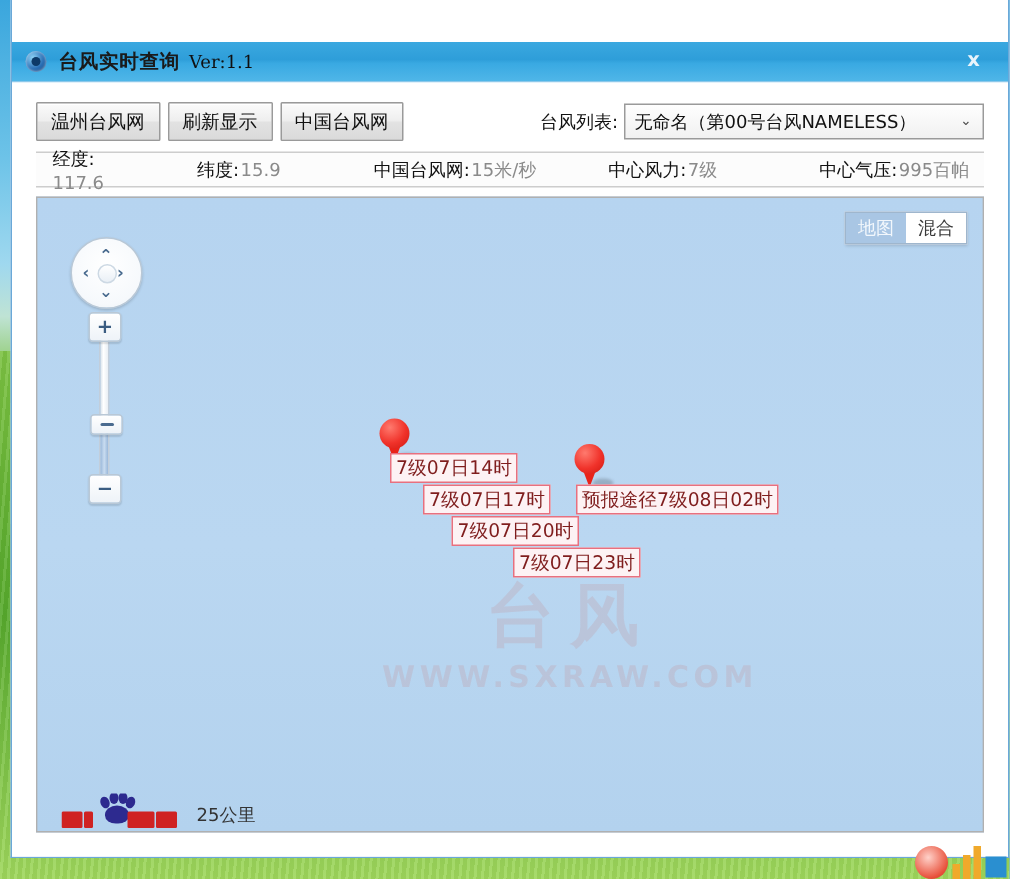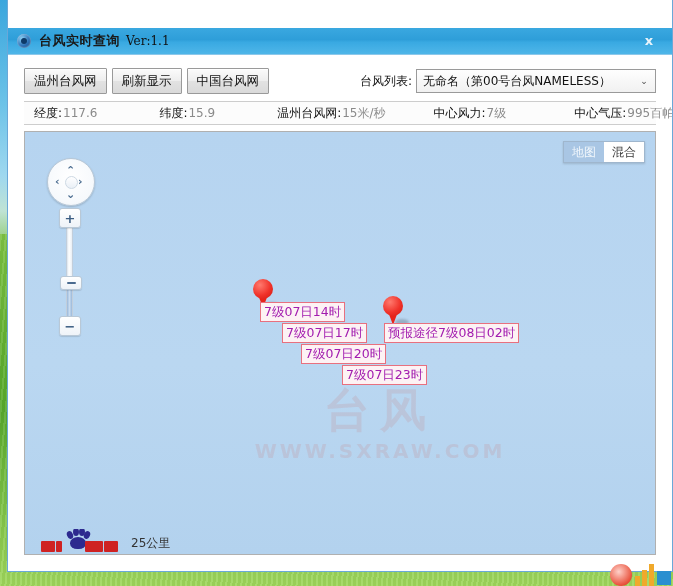--- a/index.html
+++ b/index.html
@@ -386,21 +386,21 @@
     background: rgba(60,70,80,.28);
     border-radius: 50%;
     filter: blur(1px);
   }
 
   
   .map-label {
     position: absolute;
     background: #fdf2f4;
     border: 1px solid #e8707f;
-    color: #a21caf;
+    color: #7f1d1d;
     font-size: 12.5px;
     line-height: 16px;
     padding: 1px 3px;
     white-space: nowrap;
     cursor: pointer;
     font-family: "DejaVu Sans", "Liberation Sans", sans-serif;
   }
 
   
   #map-logo {
@@ -509,30 +509,30 @@
       <div id="typhoon-list-group">
         <div id="typhoon-list-label">台风列表:</div>
         <div id="typhoon-select">
           <span id="typhoon-select-value">无命名（第00号台风NAMELESS）</span>
           <span id="select-chevron">⌄</span>
         </div>
       </div>
     </div>
 
     <div id="info-bar">
-      <div class="info-item" style="margin-left:10px;">
+      <div class="info-item" style="margin-left:10px;flex-direction:column;">
         <span class="info-label">经度:</span>
         <span class="info-value">117.6</span>
       </div>
       <div class="info-item" style="margin-left:62px;">
         <span class="info-label">纬度:</span>
         <span class="info-value">15.9</span>
       </div>
       <div class="info-item" style="margin-left:62px;">
-        <span class="info-label">温州台风网:</span>
+        <span class="info-label">中国台风网:</span>
         <span class="info-value">15米/秒</span>
       </div>
       <div class="info-item" style="margin-left:48px;">
         <span class="info-label">中心风力:</span>
         <span class="info-value">7级</span>
       </div>
       <div class="info-item" style="margin-left:68px;">
         <span class="info-label">中心气压:</span>
         <span class="info-value">995百帕</span>
       </div>

